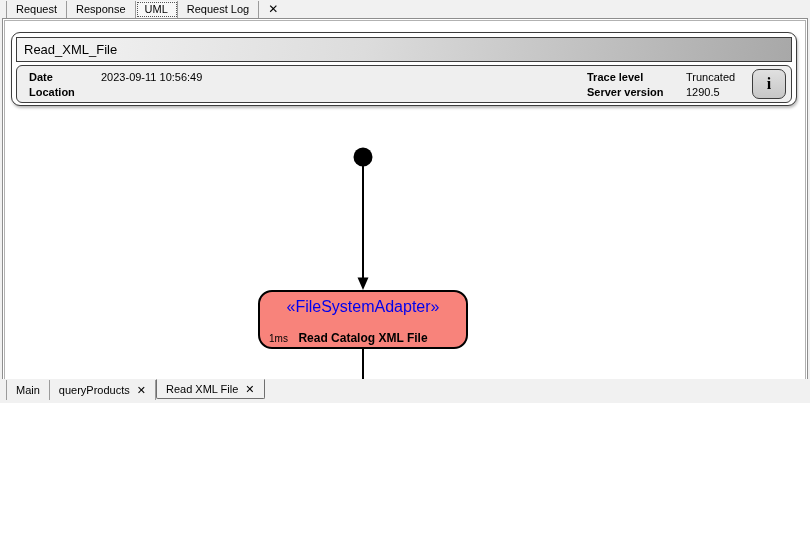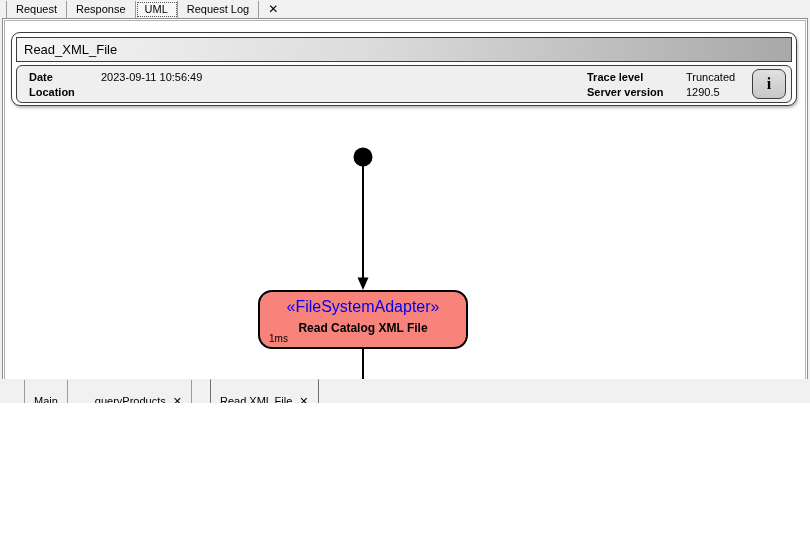--- a/index.html
+++ b/index.html
@@ -59,30 +59,30 @@
     font-weight:bold;font-size:16px;text-align:center;line-height:28px;cursor:default;
   }
   
   .diagram-svg{position:absolute;left:0;top:0;width:802px;height:512px;}
   .activity-box{
     position:absolute;left:255px;top:271px;width:210px;height:59px;
     background:#f8837b;border:2px solid #000;border-radius:14px;
     text-align:center;padding-top:7px;cursor:default;
   }
   .stereotype{font-size:16px;line-height:15px;color:#0000ee;}
-  .activity-name{font-size:12px;font-weight:bold;line-height:17px;margin-top:6px;}
+  .activity-name{font-size:12px;font-weight:bold;line-height:17px;margin-top:16px;}
   .duration{position:absolute;left:9px;bottom:2px;font-size:10px;line-height:12px;}
   
   .bottom-tabbar{
     position:absolute;left:0;right:0;bottom:0;height:24px;
     background:#f1f1f1;display:flex;align-items:flex-start;padding-left:6px;
   }
   .btab{
-    height:20px;line-height:19px;padding:12px 9px;margin-top:1px;
-    border-right:1px solid #9b9b9b;white-space:nowrap;cursor:default;display:flex;gap:7px;margin-left:18px;
+    height:20px;line-height:19px;padding:0 9px;margin-top:1px;
+    border-right:1px solid #9b9b9b;white-space:nowrap;cursor:default;display:flex;align-items:center;gap:7px;
   }
   .btab:first-child{border-left:1px solid #9b9b9b;}
   .btab.selected{
     border:1px solid #6f6f6f;border-top:1px solid #f1f1f1;margin-top:0;
     background:#f1f1f1;border-radius:0 0 2px 2px;
   }
   .btab .x{font-weight:bold;font-size:11px;}
 </style>
 </head>
 <body>

